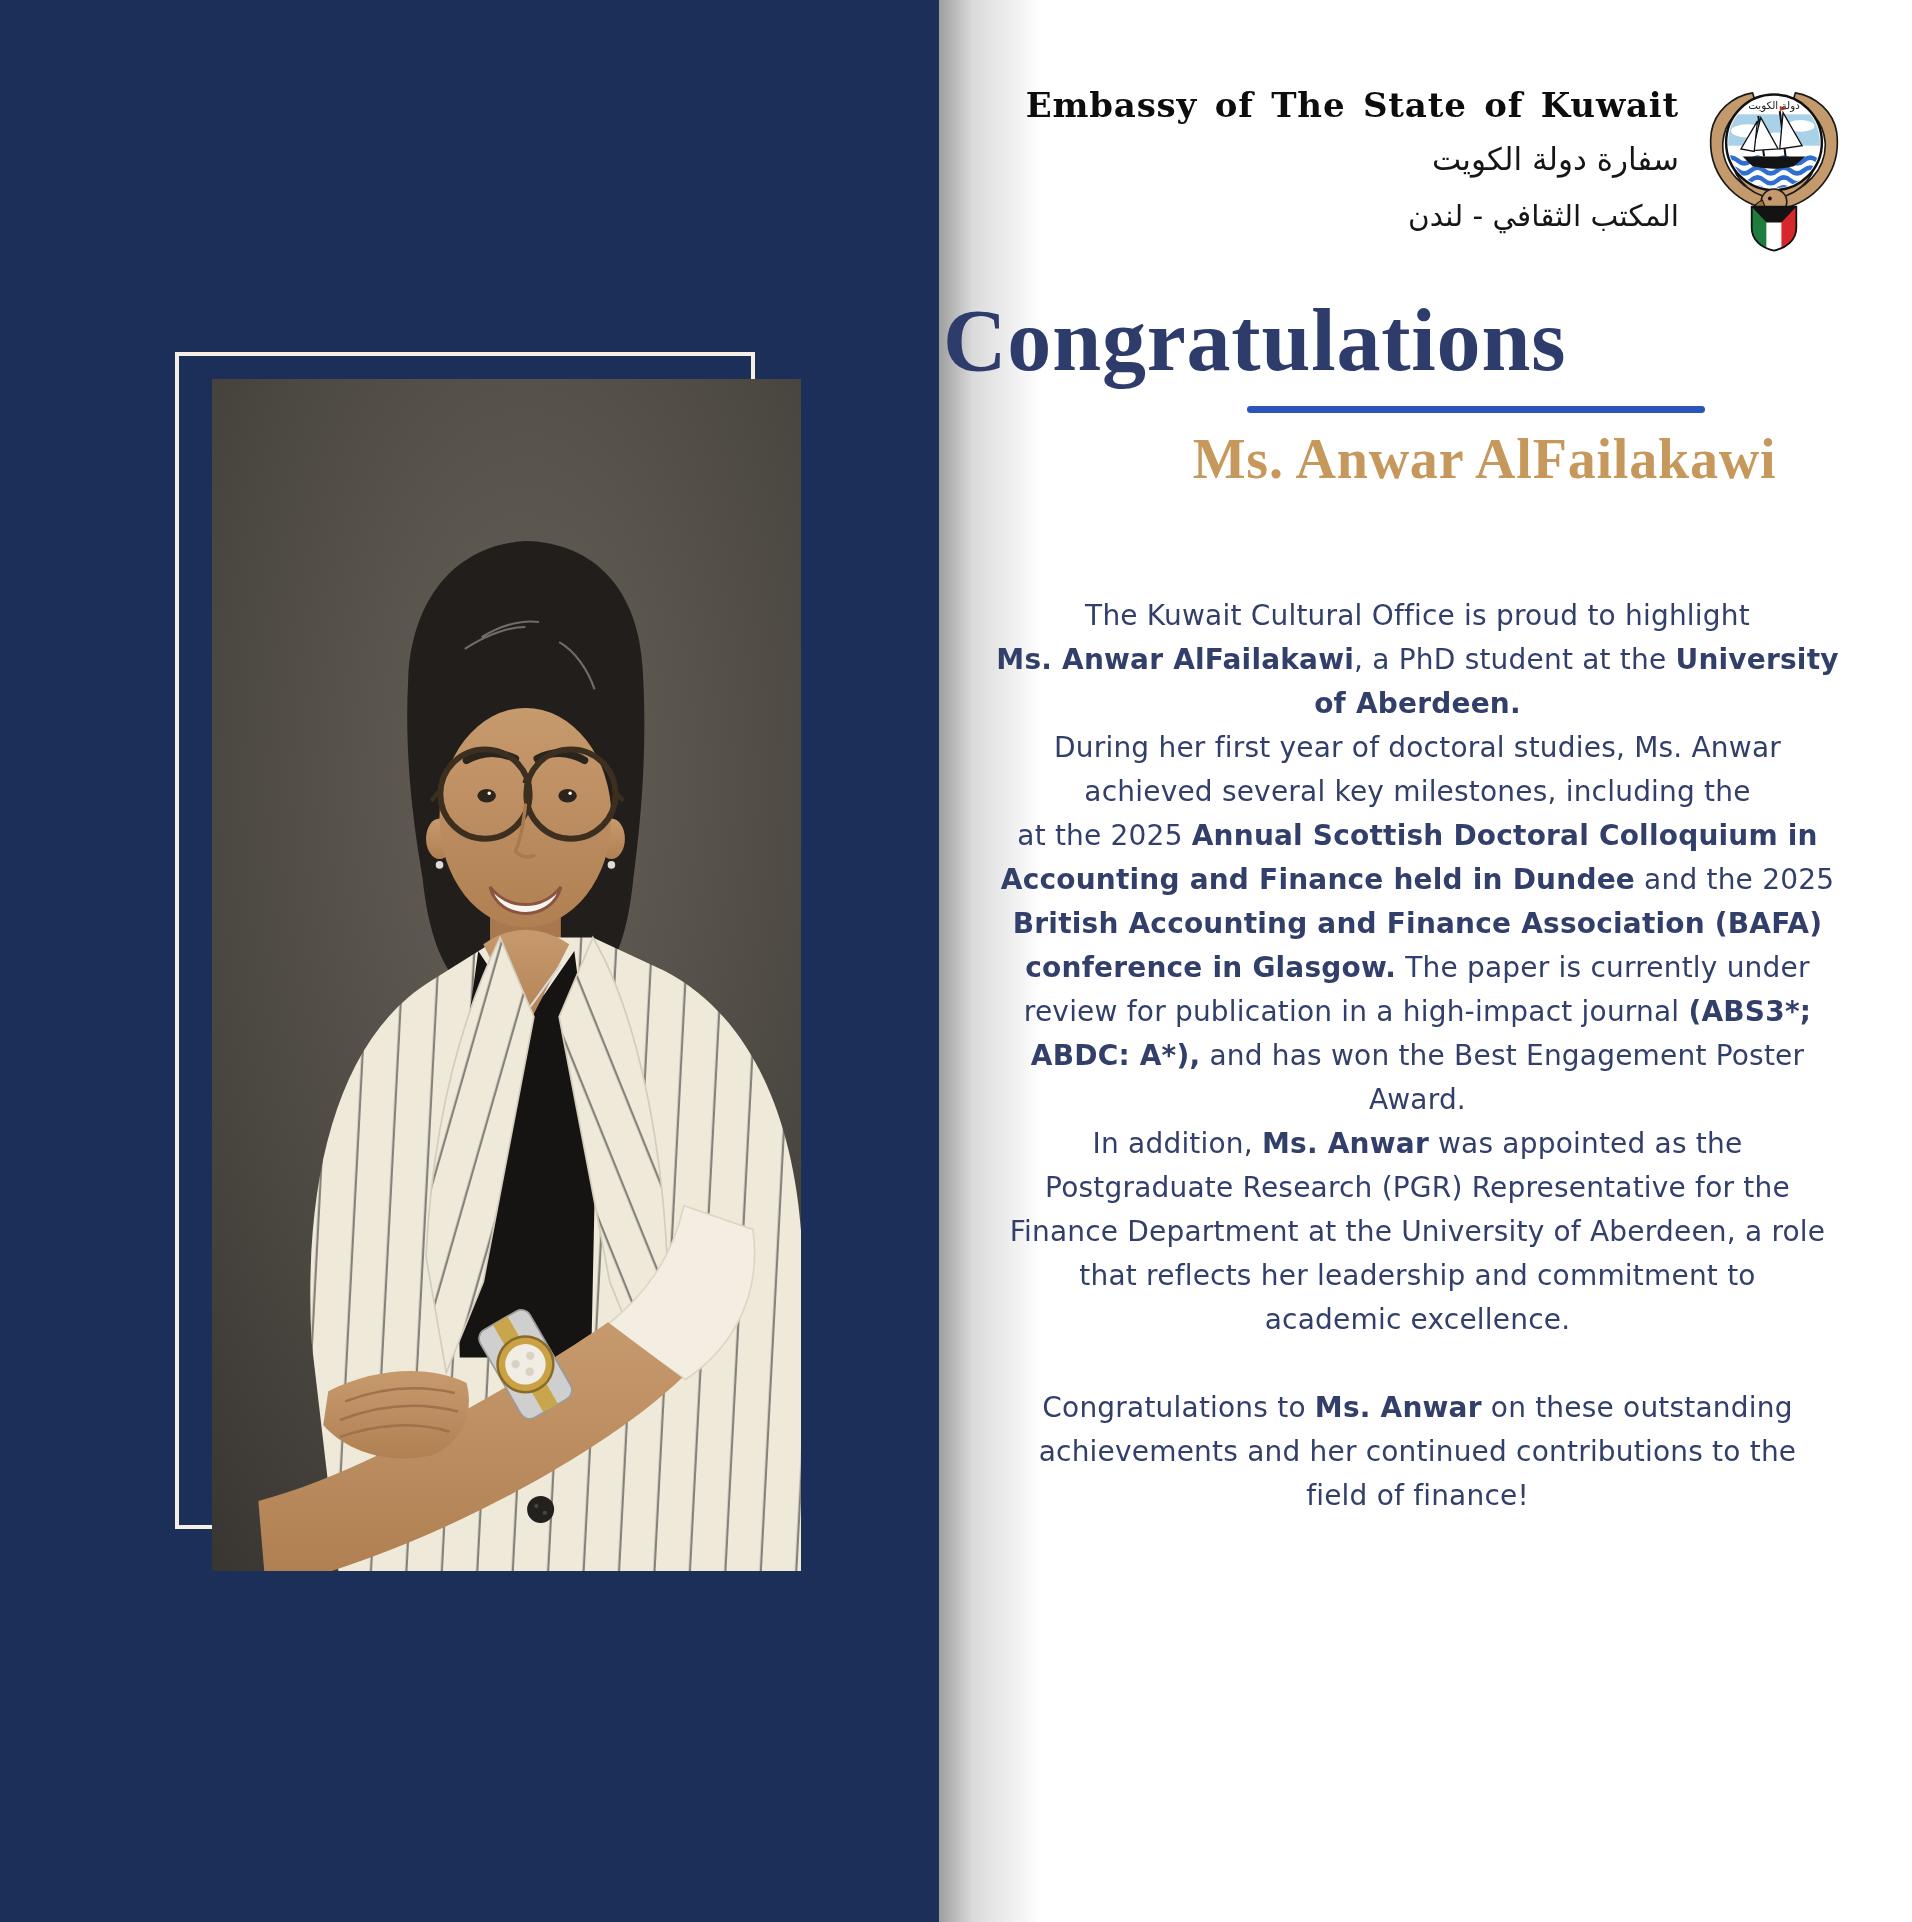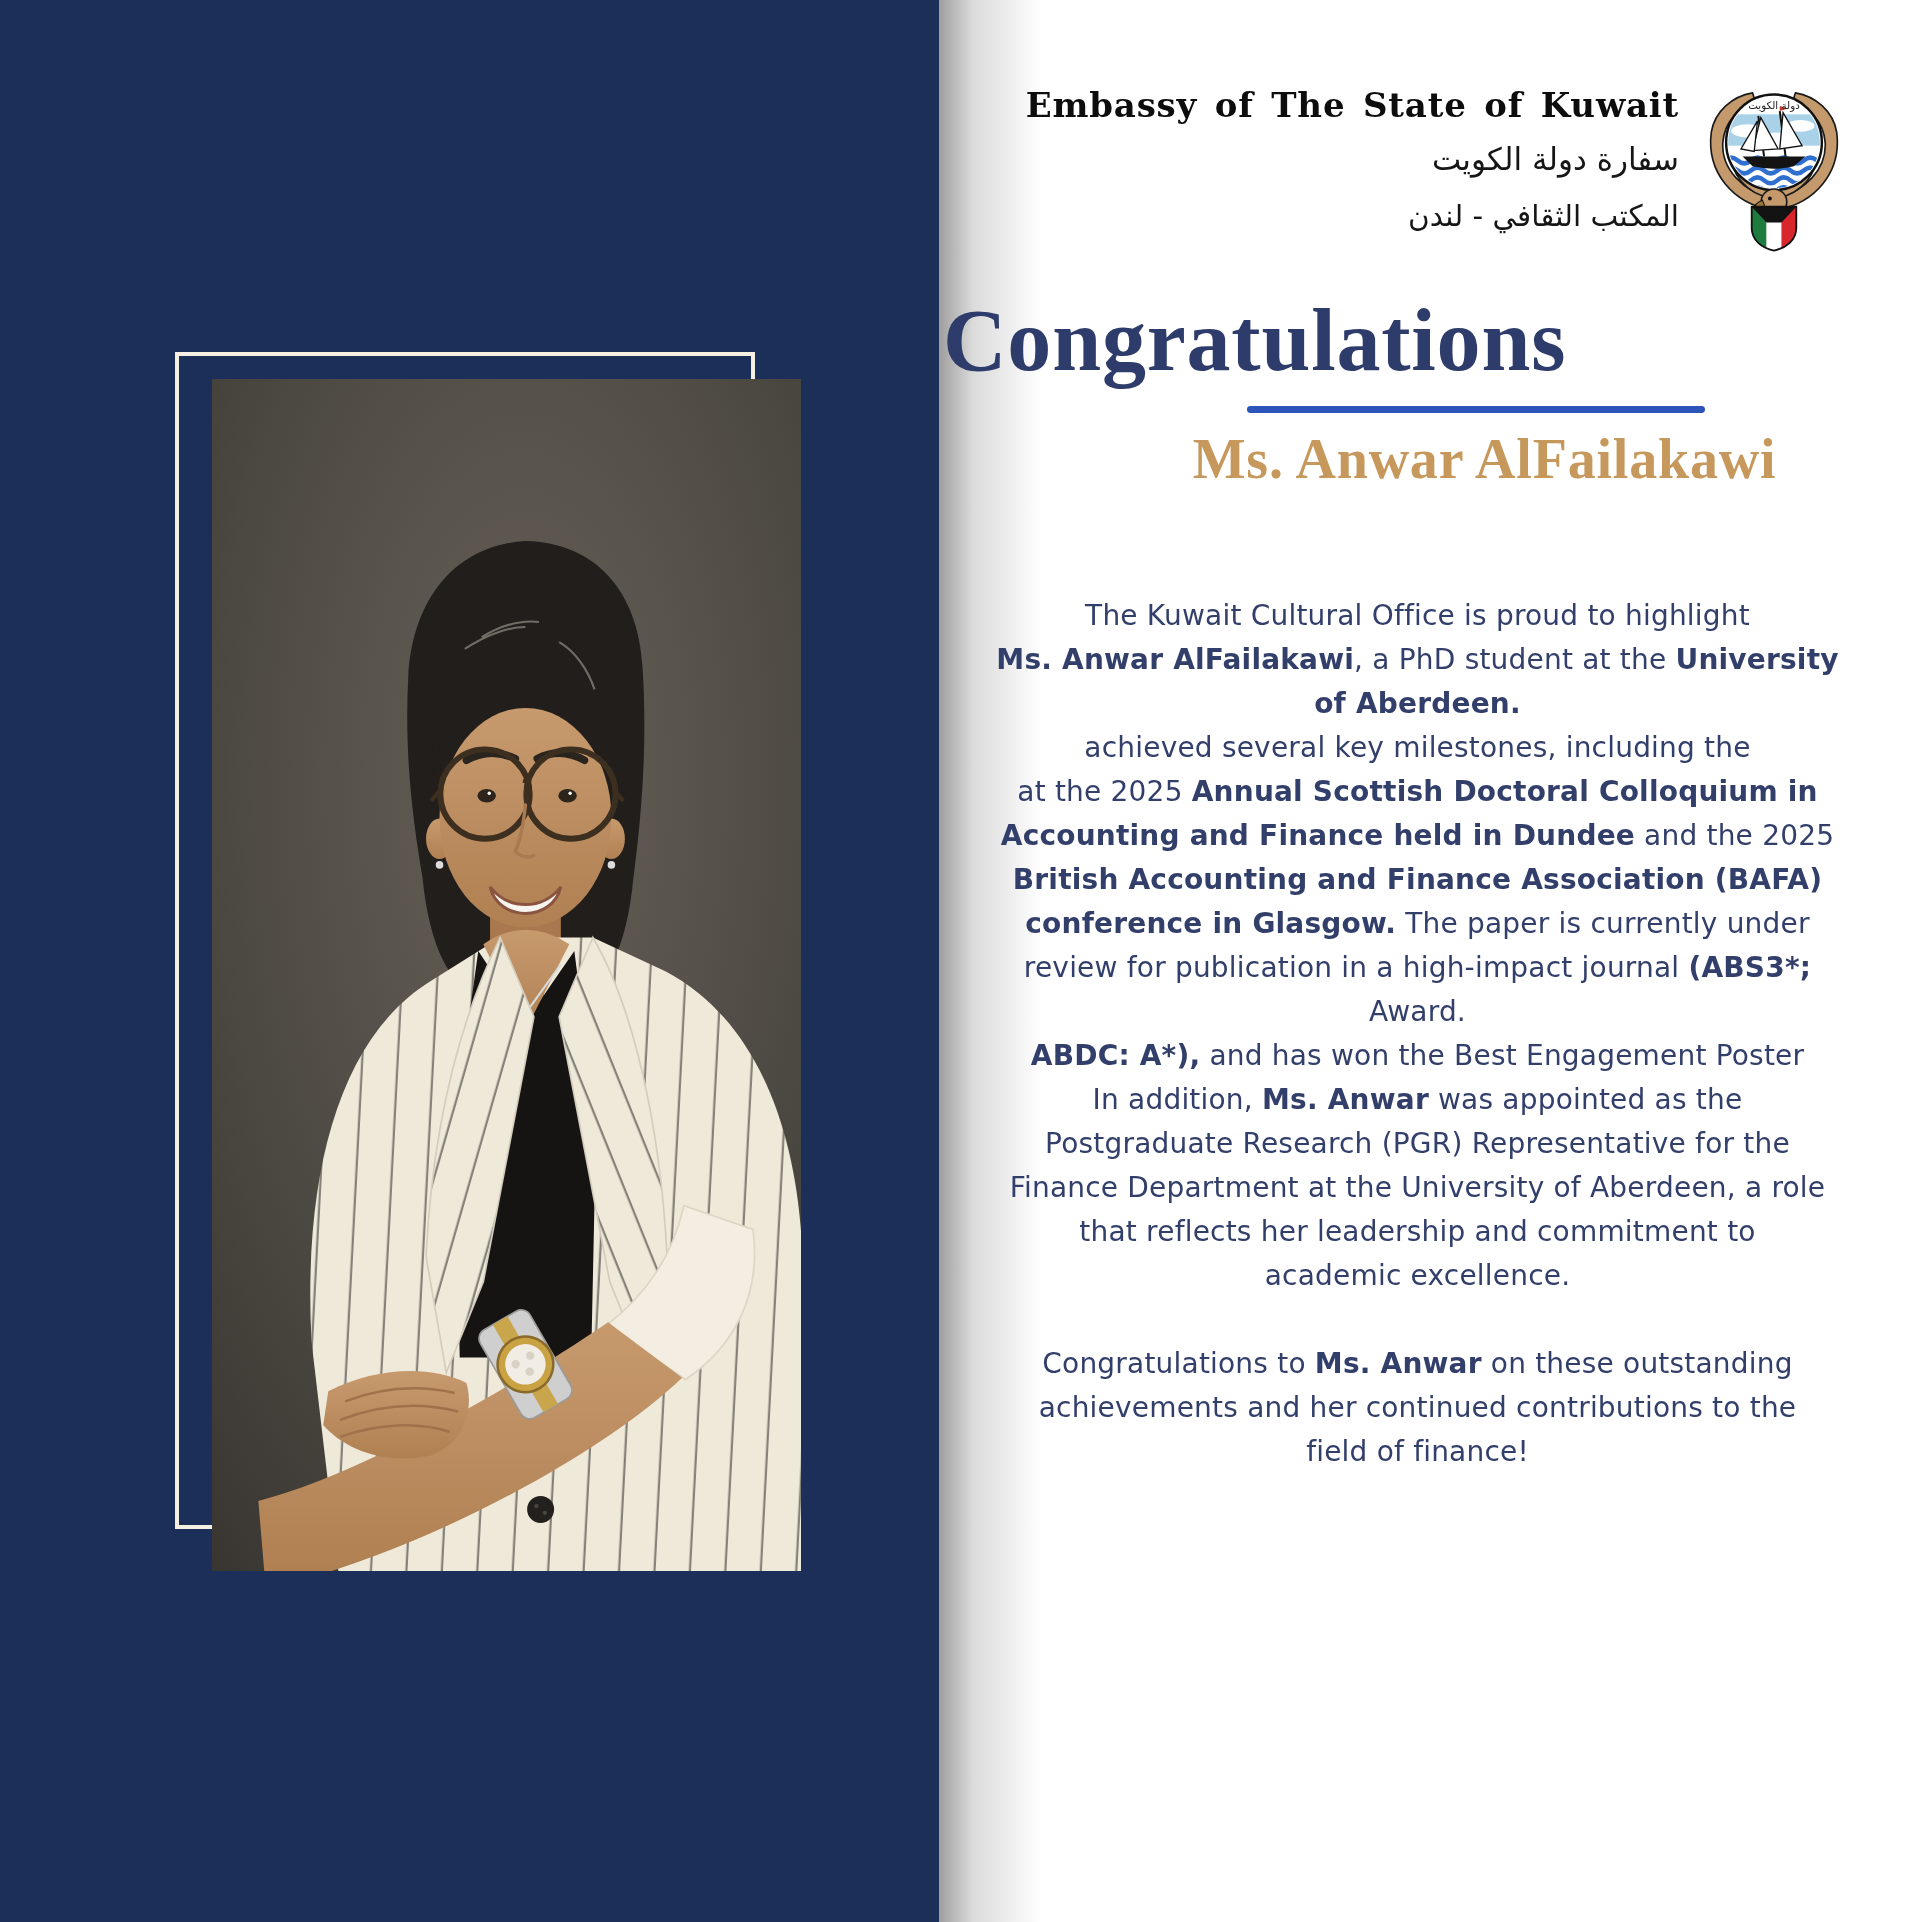--- a/index.html
+++ b/index.html
@@ -264,28 +264,29 @@
   <div class="title-underline"></div>
   <div class="recipient-name">Ms. Anwar AlFailakawi</div>
 
   <div class="body-text">
       <div class="paragraph">
         <div class="body-line"><span>The Kuwait Cultural Office is proud to highlight</span></div>
         <div class="body-line"><b>Ms. Anwar AlFailakawi</b><span>, a PhD student at the </span><b>University</b></div>
         <div class="body-line"><b>of Aberdeen.</b></div>
       </div>
       <div class="paragraph">
+        <div class="body-line"><span>During her first year of doctoral studies, Ms. Anwar</span></div>
         <div class="body-line"><span>achieved several key milestones, including the</span></div>
         <div class="body-line"><span>at the 2025 </span><b>Annual Scottish Doctoral Colloquium in</b></div>
         <div class="body-line"><b>Accounting and Finance held in Dundee</b><span> and the 2025</span></div>
         <div class="body-line"><b>British Accounting and Finance Association (BAFA)</b></div>
         <div class="body-line"><b>conference in Glasgow.</b><span> The paper is currently under</span></div>
         <div class="body-line"><span>review for publication in a high-impact journal </span><b>(ABS3*;</b></div>
+        <div class="body-line"><b>ABDC: A*),</b><span> and has won the Best Engagement Poster</span></div>
         <div class="body-line"><span>Award.</span></div>
-        <div class="body-line"><b>ABDC: A*),</b><span> and has won the Best Engagement Poster</span></div>
         <div class="body-line"><span>In addition, </span><b>Ms. Anwar</b><span> was appointed as the</span></div>
         <div class="body-line"><span>Postgraduate Research (PGR) Representative for the</span></div>
         <div class="body-line"><span>Finance Department at the University of Aberdeen, a role</span></div>
         <div class="body-line"><span>that reflects her leadership and commitment to</span></div>
         <div class="body-line"><span>academic excellence.</span></div>
       </div>
       <div class="paragraph gap-before">
         <div class="body-line"><span>Congratulations to </span><b>Ms. Anwar</b><span> on these outstanding</span></div>
         <div class="body-line"><span>achievements and her continued contributions to the</span></div>
         <div class="body-line"><span>field of finance!</span></div>

